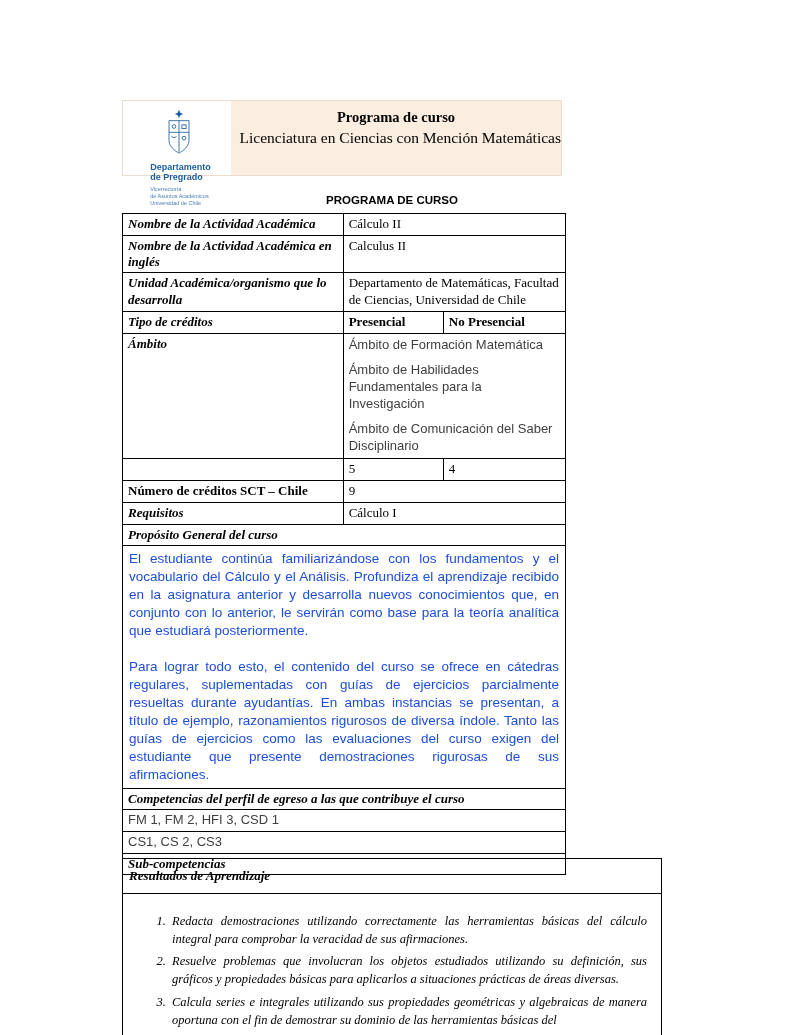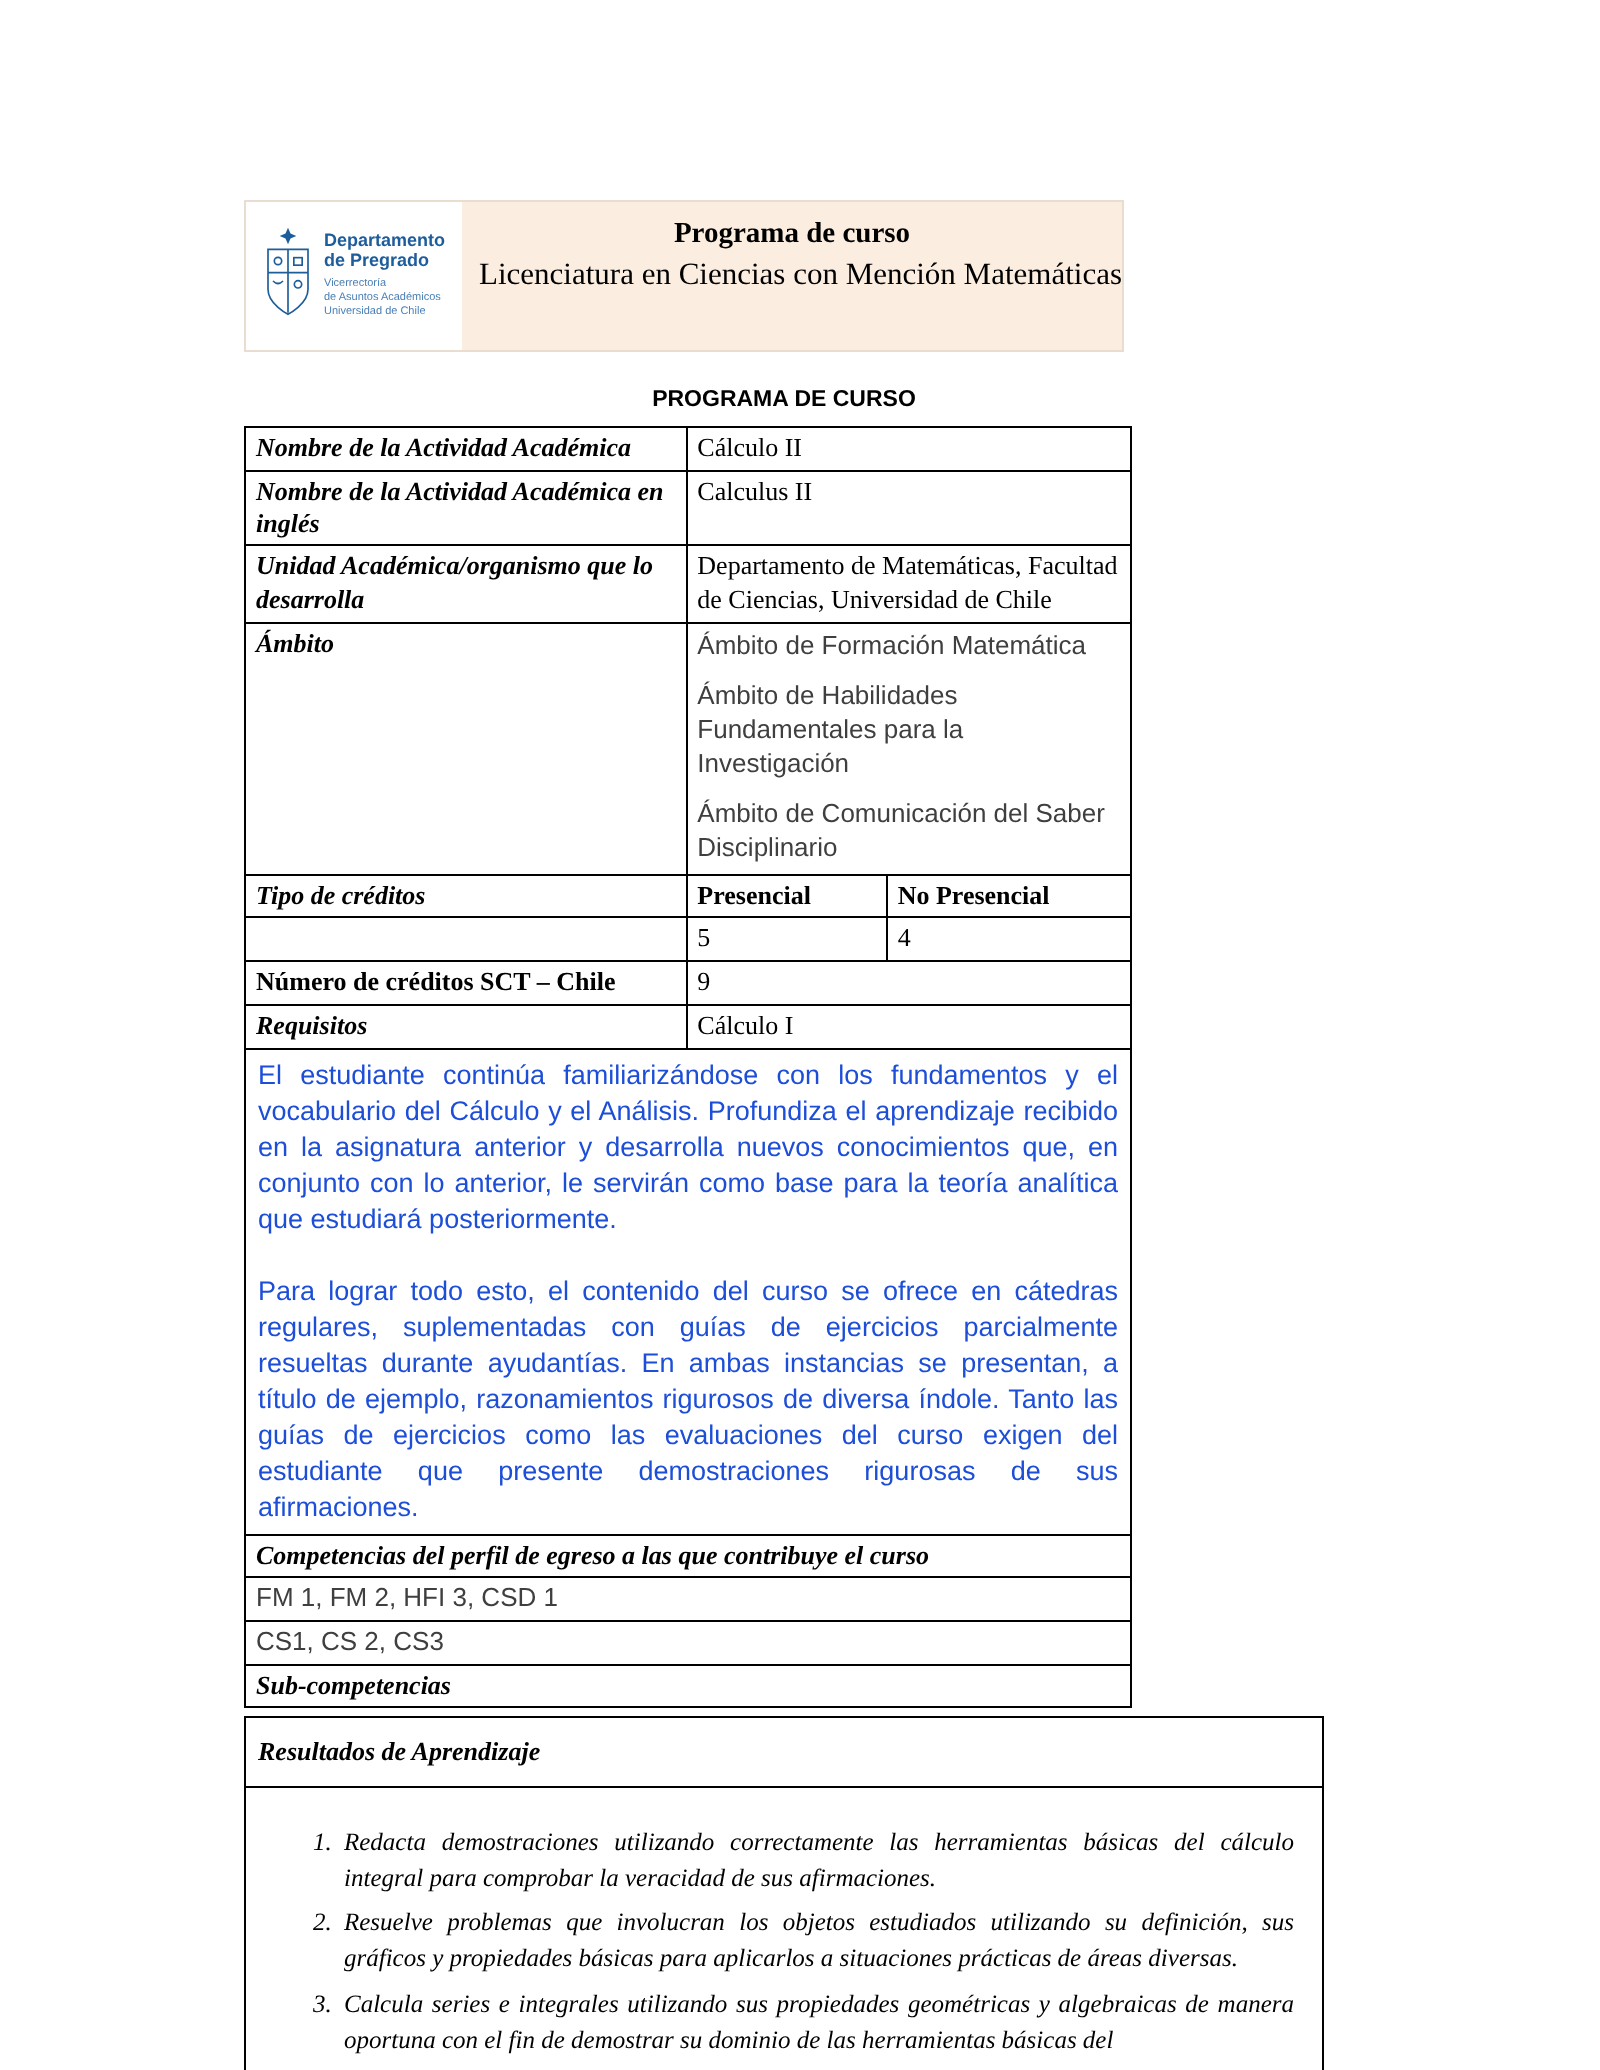--- a/index.html
+++ b/index.html
@@ -10,21 +10,21 @@
     font-family:"Liberation Serif", serif; color:#000;
   }
 
   
   .header-banner {
     position:absolute; left:122px; top:100px; width:440px; height:76px;
     background:#fbeee0; border:1px solid #e9ddcf; display:flex;
   }
   .logo-box {
     width:108px; height:100%; background:#ffffff;
-    display:flex; align-items:center; padding:4px 2px 4px 6px;
+    display:flex; align-items:center; padding:4px 2px 4px 6px;flex-direction:column;
   }
   .emblem { width:30px; height:58px; flex:0 0 auto; }
   .logo-text { margin-left:3px; color:#1d5d9b; }
   .logo-bold { font-family:"Liberation Sans", sans-serif; font-weight:bold; font-size:9px; line-height:1.1; }
   .logo-small { font-family:"Liberation Sans", sans-serif; font-size:5.5px; line-height:1.3; color:#4a7fb5; margin-top:3px; }
   .header-titles { flex:1; text-align:center; padding-top:8px; }
   .header-title-1 { font-weight:bold; font-size:14.5px; }
   .header-title-2 { font-weight:normal; font-size:15.5px; margin-top:3px;text-align:right; }
 
   
@@ -111,44 +111,47 @@
     </tr>
     <tr>
       <td class="lbl">Nombre de la Actividad Académica en inglés</td>
       <td class="val-serif" colspan="2">Calculus II</td>
     </tr>
     <tr>
       <td class="lbl">Unidad Académica/organismo que lo desarrolla</td>
       <td class="val-serif" colspan="2">Departamento de Matemáticas, Facultad de Ciencias, Universidad de Chile</td>
     </tr>
     <tr>
+      <td class="lbl">Tipo de créditos</td>
+      <td class="val-serif val-bold">Presencial</td>
+      <td class="val-serif val-bold">No Presencial</td>
+    </tr>
+    <tr>
       <td class="lbl">Ámbito</td>
       <td class="ambito-cell" colspan="2">
         <p class="sans">Ámbito de Formación Matemática</p>
         <p class="sans">Ámbito de Habilidades Fundamentales para la Investigación</p>
         <p class="sans">Ámbito de Comunicación del Saber Disciplinario</p>
       </td>
-    </tr>
-    <tr>
-      <td class="lbl">Tipo de créditos</td>
-      <td class="val-serif val-bold">Presencial</td>
-      <td class="val-serif val-bold">No Presencial</td>
     </tr>
     <tr>
       <td></td>
       <td class="val-serif">5</td>
       <td class="val-serif">4</td>
     </tr>
     <tr>
       <td class="lbl-upright">Número de créditos SCT – Chile</td>
       <td class="val-serif" colspan="2">9</td>
     </tr>
     <tr>
       <td class="lbl">Requisitos</td>
       <td class="val-serif" colspan="2">Cálculo I</td>
+    </tr>
+    <tr>
+      <td class="lbl" colspan="3">Propósito  General del curso</td>
     </tr>
     <tr>
       <td class="proposito-cell" colspan="3">
         <p>El estudiante continúa familiarizándose con los fundamentos y el vocabulario del Cálculo y el Análisis. Profundiza el aprendizaje recibido en la asignatura anterior y desarrolla nuevos conocimientos que, en conjunto con lo anterior, le servirán como base para la teoría analítica que estudiará posteriormente.</p>
         <p class="p2">Para lograr todo esto, el contenido del curso se ofrece en cátedras regulares, suplementadas con guías de ejercicios parcialmente resueltas durante ayudantías. En ambas instancias se presentan, a título de ejemplo, razonamientos rigurosos de diversa índole. Tanto las guías de ejercicios como las evaluaciones del curso exigen del estudiante que presente demostraciones rigurosas de sus afirmaciones.</p>
       </td>
     </tr>
     <tr>
       <td class="lbl" colspan="3">Competencias del perfil de egreso a las que contribuye el curso</td>
     </tr>

